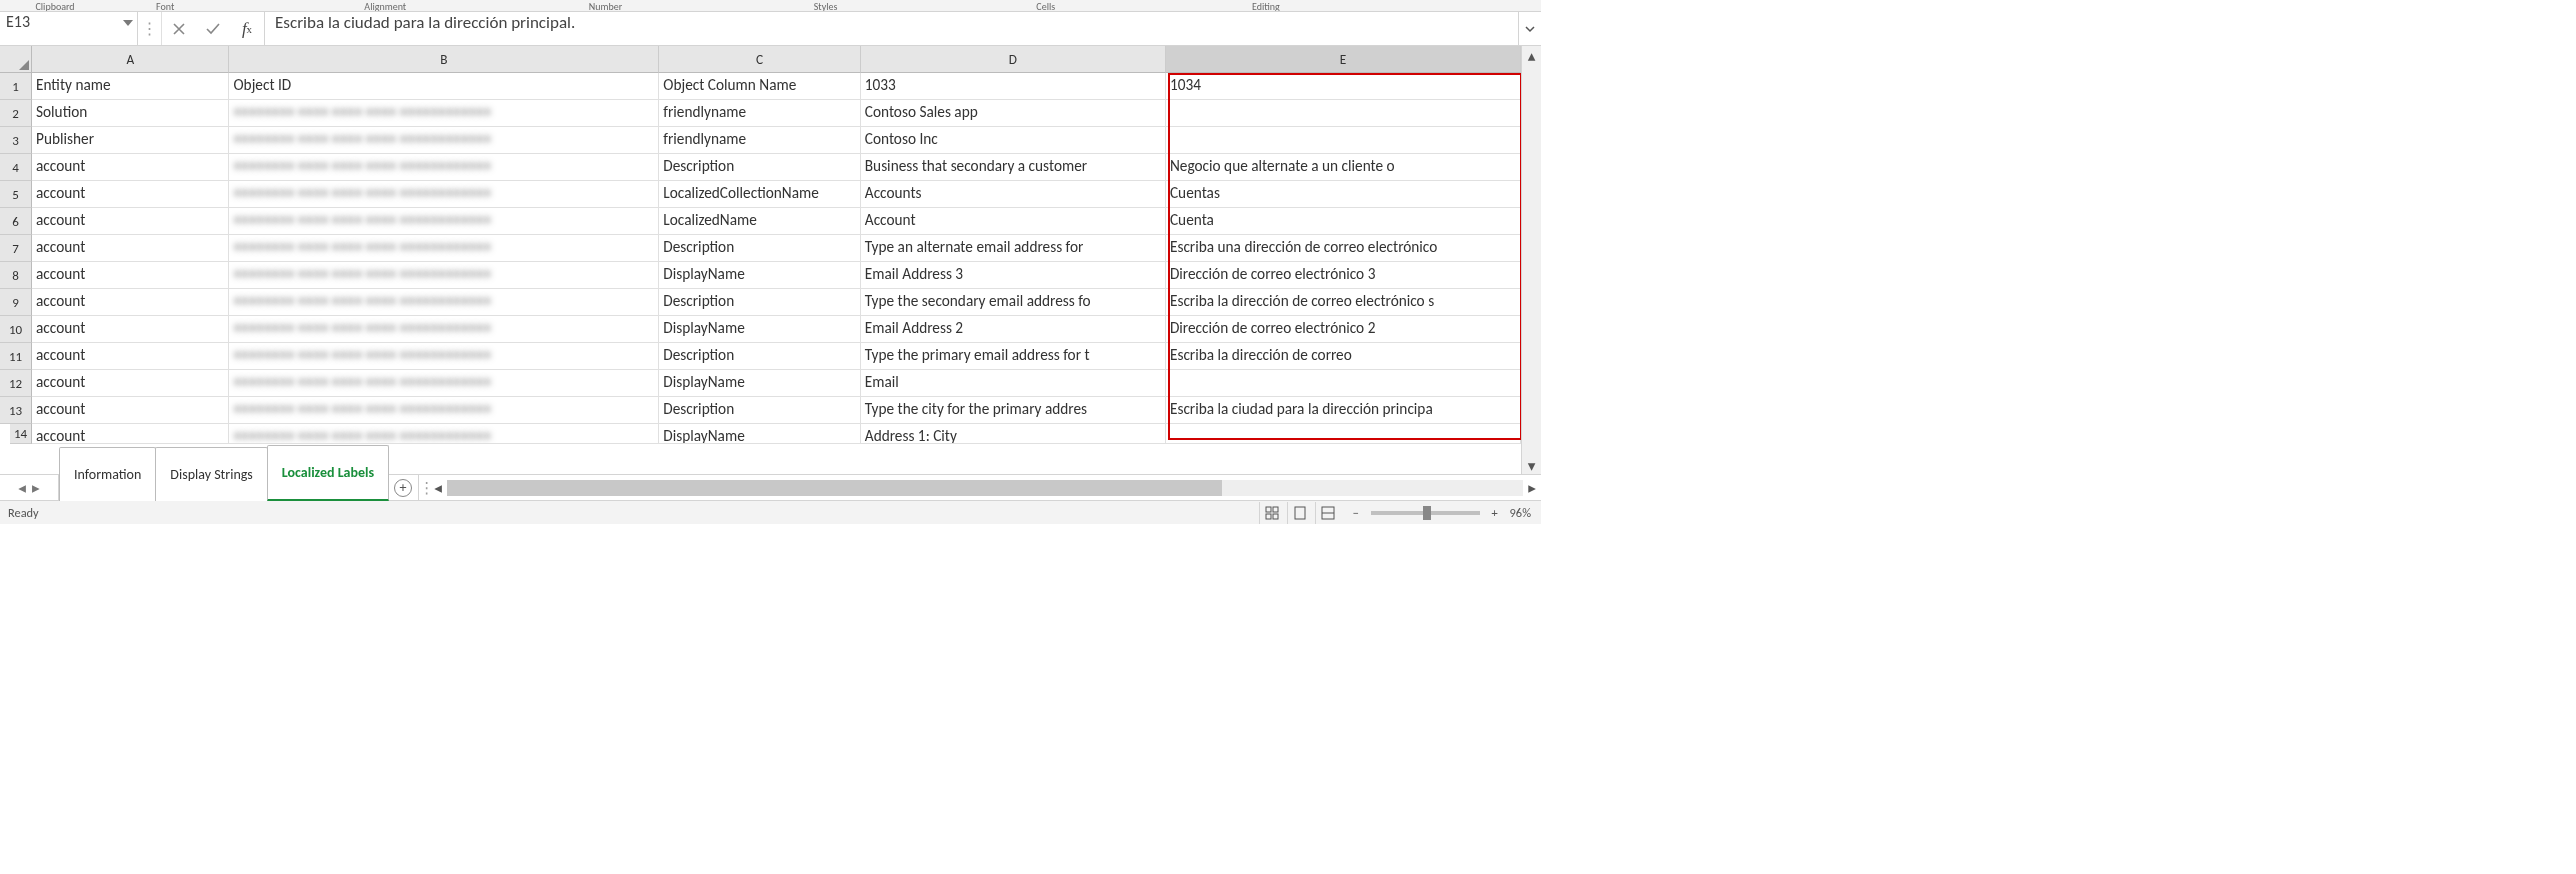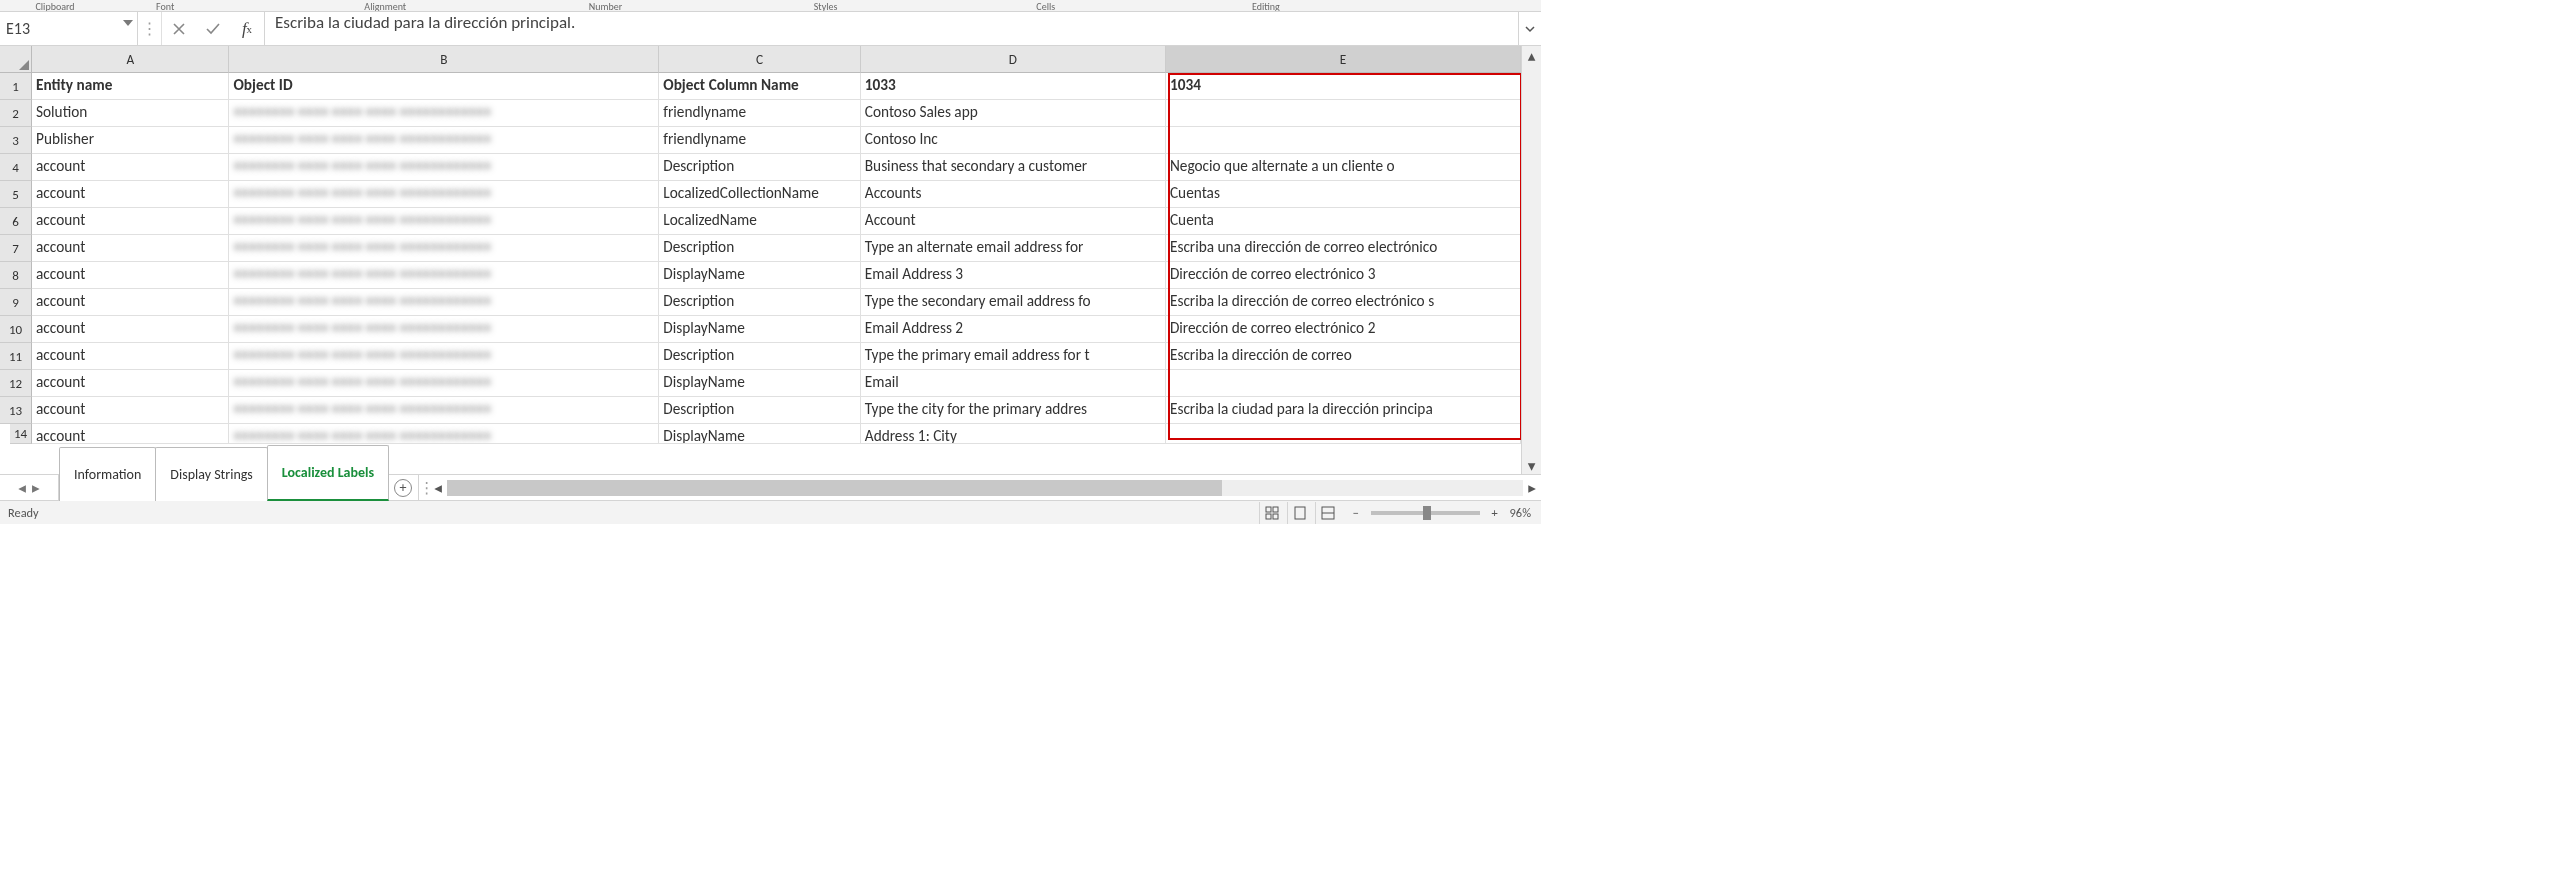--- a/index.html
+++ b/index.html
@@ -30,21 +30,21 @@
   .formula-row {
     display: flex;
     align-items: stretch;
     height: 34px;
     border-bottom: 1px solid #d4d4d4;
     background: #fff;
   }
   .name-box {
     width: 138px;
     display: flex;
-    align-items: center;
+    align-items: flex-start;
     border-right: 1px solid #d4d4d4;
     padding: 0 6px;
     position: relative;
     font-size: 16px;
     color: #444;
   }
   .name-box .dd-arrow {
     position: absolute; right: 4px; top: 8px;
     width: 0; height: 0;
     border-left: 5px solid transparent;
@@ -73,21 +73,21 @@
   .rownum { height:27px; background:#e6e6e6; border-right:1px solid #bbb; border-bottom:1px solid #ccc; font-size:13px; color:#333; display:flex; align-items:center; justify-content:center; }
 
   .grid-main { flex:1; overflow:hidden; position:relative; }
   .col-headers { display:flex; height:27px; }
   .col-header { background:#e6e6e6; border-right:1px solid #ccc; border-bottom:1px solid #bbb; display:flex; align-items:center; justify-content:center; font-size:13.3px; color:#333; }
   .col-header.sel { background:#d0d0d0; }
 
   .grid-rows { position:relative; }
   .row { display:flex; height:27px; }
   .cell { border-right:1px solid #e0e0e0; border-bottom:1px solid #e0e0e0; padding:2px 4px; white-space:nowrap; overflow:hidden; font-size:15.3px; }
-  .cell.hdr { font-weight:700; }
+  .cell.hdr { font-weight:400; }
   .cell.blur { color:transparent; text-shadow:0 0 6px rgba(80,80,80,0.6); }
 
   
   .cA { width:198px; }
   .cB { width:431px; }
   .cC { width:202px; }
   .cD { width:306px; }
   .cE { width:356px; }
 
   

